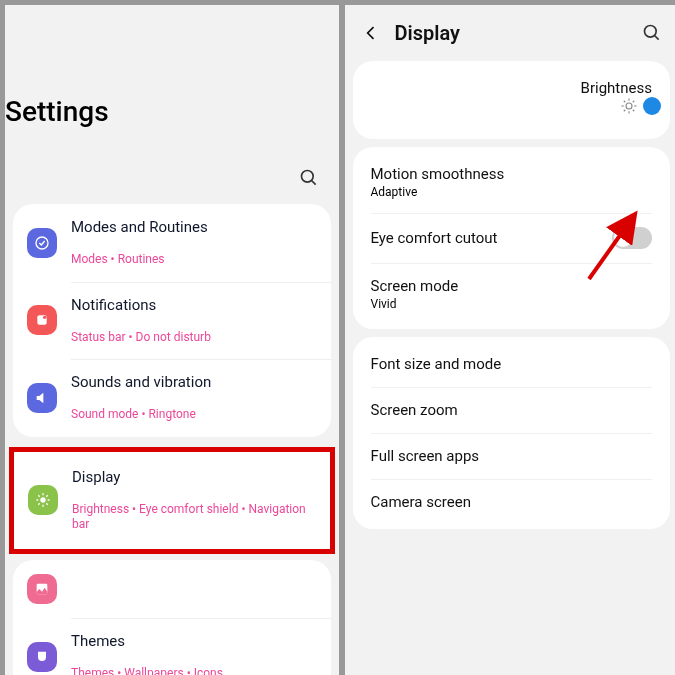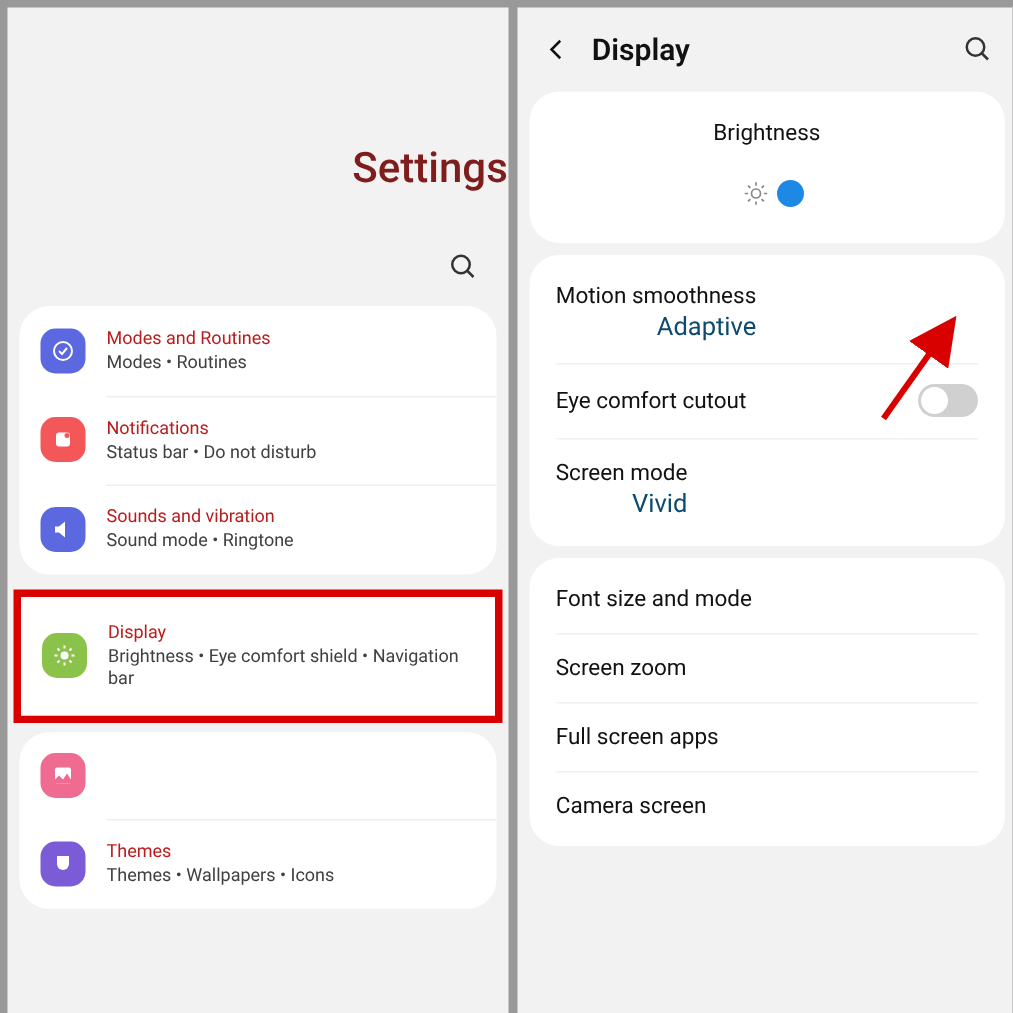--- a/index.html
+++ b/index.html
@@ -1,50 +1,50 @@
 <!DOCTYPE html>
 <html><head>
 <meta charset="utf-8">
 <style>
   * { margin: 0; padding: 0; box-sizing: border-box; font-family: -apple-system, 'Segoe UI', Roboto, sans-serif; }
   body { background: #999; padding: 4px; }
   .container { display: flex; gap: 4px; width: 675px; height: 675px; margin: 0 auto; }
   .pane { flex: 1; background: #f2f2f2; border: 1px solid #999; overflow: hidden; position: relative; }
 
   
-  .settings-title { font-size: 28px; font-weight: 500; text-align: right; padding: 90px 0 40px; color: #7f1d1d; }
+  .settings-title { font-size: 28px; font-weight: 500; text-align: left; padding: 90px 0 40px; color: #000000; }
   .search-row { display: flex; justify-content: flex-end; padding: 0 20px 16px; }
   .search-icon { width: 20px; height: 20px; }
 
   .card { background: #fff; margin: 0 8px 10px; border-radius: 20px; overflow: hidden; }
   .list-item { display: flex; align-items: center; padding: 14px 14px; gap: 14px; position: relative; }
   .list-item + .list-item::before { content:""; position:absolute; left:58px; right:0; top:0; height:1px; background:#eee; }
   .icon-wrap { width: 30px; height: 30px; border-radius: 10px; display:flex; align-items:center; justify-content:center; flex-shrink:0; }
   .ic-blue { background:#5b68e0; }
   .ic-red { background:#f45757; }
   .ic-green { background:#8bc34a; }
   .ic-pink { background:#f06b92; }
   .ic-purple { background:#7c5bd6; }
   .icon-wrap svg { width:16px; height:16px; fill:#fff; }
   .item-text { flex:1; min-width:0; }
-  .item-label { font-size: 12px; color:#b91c1c; }
-  .item-sub { font-size: 12px; color: #404040; line-height:1.3; margin-top:2px; }
+  .item-label { font-size: 15px; color:#0f172a; }
+  .item-sub { font-size: 12px; color: #ec4899; line-height:1.3; margin-top:16px; }
   .highlight-wrap { border: 5px solid #d90000; margin: 6px 4px; }
   .highlight-wrap .list-item { padding: 16px 14px; }
 
   
   .header { display:flex; align-items:center; gap:14px; padding: 16px 16px 8px; }
   .back-icon { width:20px; height:20px; }
   .header-title { font-size: 20px; font-weight: 600; color:#111; flex:1; }
   .section { background:#fff; border-radius:20px; margin: 8px; padding: 4px 0; }
   .row { padding: 14px 18px; display:flex; align-items:center; justify-content:space-between; gap:10px; position:relative; }
   .row + .row::before { content:""; position:absolute; left:18px; right:18px; top:0; height:1px; background:#f0f0f0; }
   .row-label { font-size: 15px; color:#111; }
-  .row-sub { font-size: 17px; color:#0c4a6e; margin-top:2px;text-align:right; }
-  .brightness-row { flex-direction:column; align-items:center; gap:23px; padding-bottom:20px; }
+  .row-sub { font-size: 12px; color:#000000; margin-top:2px; }
+  .brightness-row { flex-direction:column; align-items:flex-end; gap:0; padding-bottom:20px; }
   .slider-line { display:flex; align-items:center; gap:14px; }
   .sun-icon { width:18px; height:18px; }
   .slider { position:relative; height:4px; flex:1; background:#e3e3e3; border-radius:2px; }
   .slider-end { position:absolute; right:0; top:0; width:15%; height:100%; background:#f4a5a5; border-radius:0 2px 2px 0;}
   .slider-fill { position:absolute; left:0; top:0; height:100%; background:#1e88e5; border-radius:2px; }
   .slider-thumb { position:absolute; top:50%; width:18px; height:18px; background:#1e88e5; border-radius:50%; transform:translate(-50%,-50%); }
 
   .toggle { width:40px; height:22px; border-radius:11px; position:relative; flex-shrink:0; }
   .toggle-on { background:#1e88e5; }
   .toggle-off { background:#d0d0d0; }

